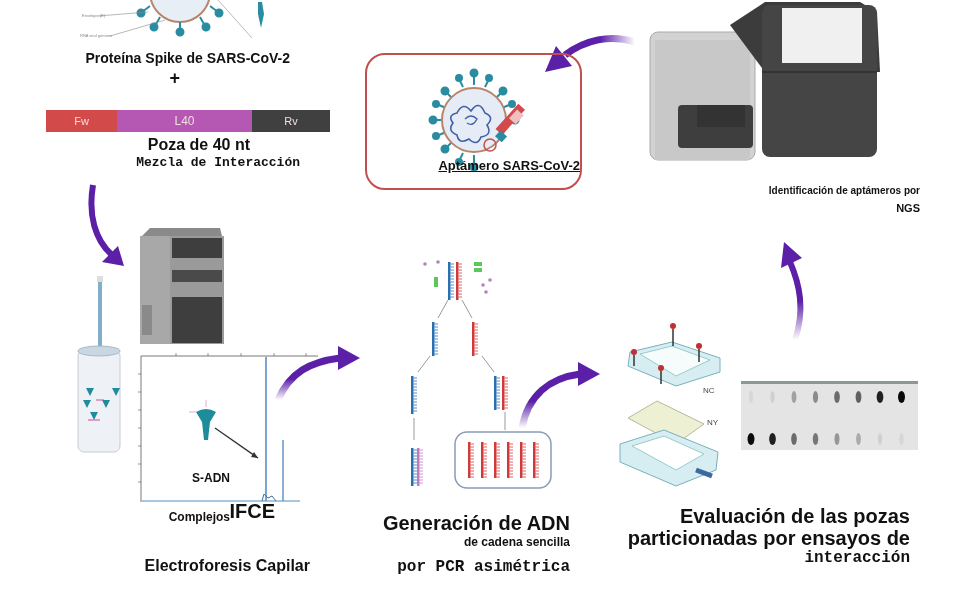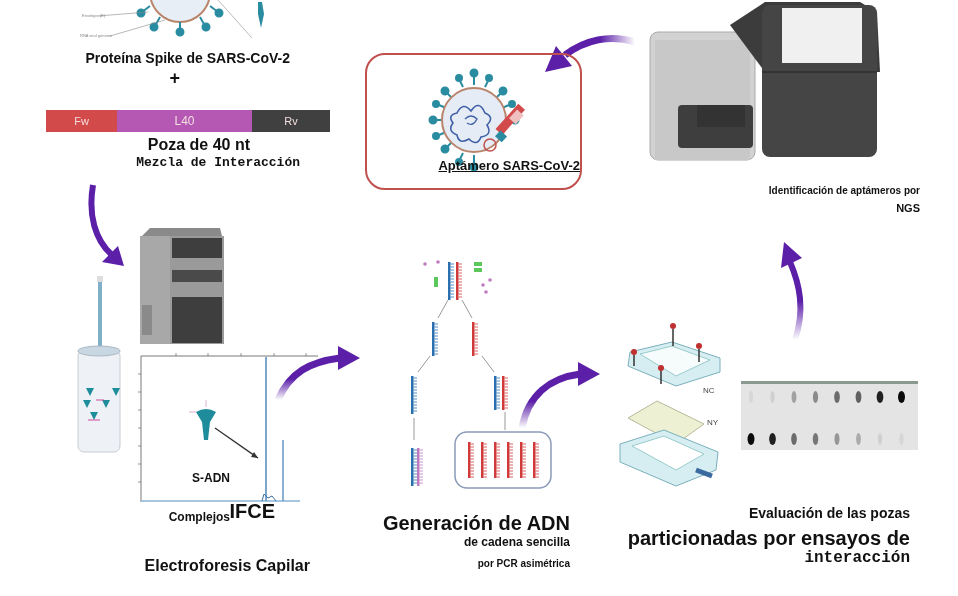--- a/index.html
+++ b/index.html
@@ -427,21 +427,21 @@
     <g fill="#c07ac0">
         <circle cx="425" cy="264" r="1.8"></circle>
         <circle cx="438" cy="262" r="1.8"></circle>
         <circle cx="483" cy="285" r="1.8"></circle>
         <circle cx="490" cy="280" r="1.8"></circle>
         <circle cx="486" cy="292" r="1.8"></circle>
       </g>
   </svg>
   <div class="lbl" style="left:370px;top:512px;width:200px;font-size:20px;">Generación de ADN</div>
   <div class="lbl" style="left:370px;top:535px;width:200px;font-size:12px;">de cadena sencilla</div>
-  <div class="lbl" style="left:370px;top:558px;width:200px;font-size:10px;">por PCR asimétrica</div>
+  <div class="lbl" style="left:370px;top:558px;width:200px;font-size:16px;font-family:Liberation Mono, monospace;">por PCR asimétrica</div>
 </div>
 
 <div>
   <svg width="958" height="596" style="left:0;top:0;">
     <path d="M630 352 L672 342 L720 358 L720 372 L676 386 L628 366 Z" fill="#d6eef2" stroke="#7ab0bc"></path>
     <path d="M640 354 L672 346 L710 360 L676 376 Z" fill="#f6fbfc" stroke="#9cc"></path>
     <g fill="#c03030">
         <circle cx="634" cy="352" r="3"></circle>
         <circle cx="673" cy="326" r="3"></circle>
         <circle cx="699" cy="346" r="3"></circle>
@@ -475,16 +475,16 @@
         <ellipse cx="31.5" cy="55" rx="3.35" ry="6" fill="rgb(32,32,32)"></ellipse>
         <ellipse cx="53" cy="55" rx="2.825" ry="6" fill="rgb(107,107,107)"></ellipse>
         <ellipse cx="74.5" cy="55" rx="2.75" ry="6" fill="rgb(118,118,118)"></ellipse>
         <ellipse cx="96" cy="55" rx="2.525" ry="6" fill="rgb(150,150,150)"></ellipse>
         <ellipse cx="117.5" cy="55" rx="2.375" ry="6" fill="rgb(171,171,171)"></ellipse>
         <ellipse cx="139" cy="55" rx="2.12" ry="6" fill="rgb(208,208,208)"></ellipse>
         <ellipse cx="160.5" cy="55" rx="2.075" ry="6" fill="rgb(214,214,214)"></ellipse>
       </svg>
   </div>
 
-  <div class="lbl" style="left:620px;top:505px;width:290px;font-size:14px;">Evaluación de las pozas</div>
+  <div class="lbl" style="left:620px;top:505px;width:290px;font-size:20px;">Evaluación de las pozas</div>
   <div class="lbl" style="left:620px;top:527px;width:290px;font-size:20px;">particionadas por ensayos de</div>
   <div class="lbl" style="left:620px;top:549px;width:290px;font-size:16px;font-family:Liberation Mono, monospace;">interacción</div>
 </div>
 
 </body></html>

